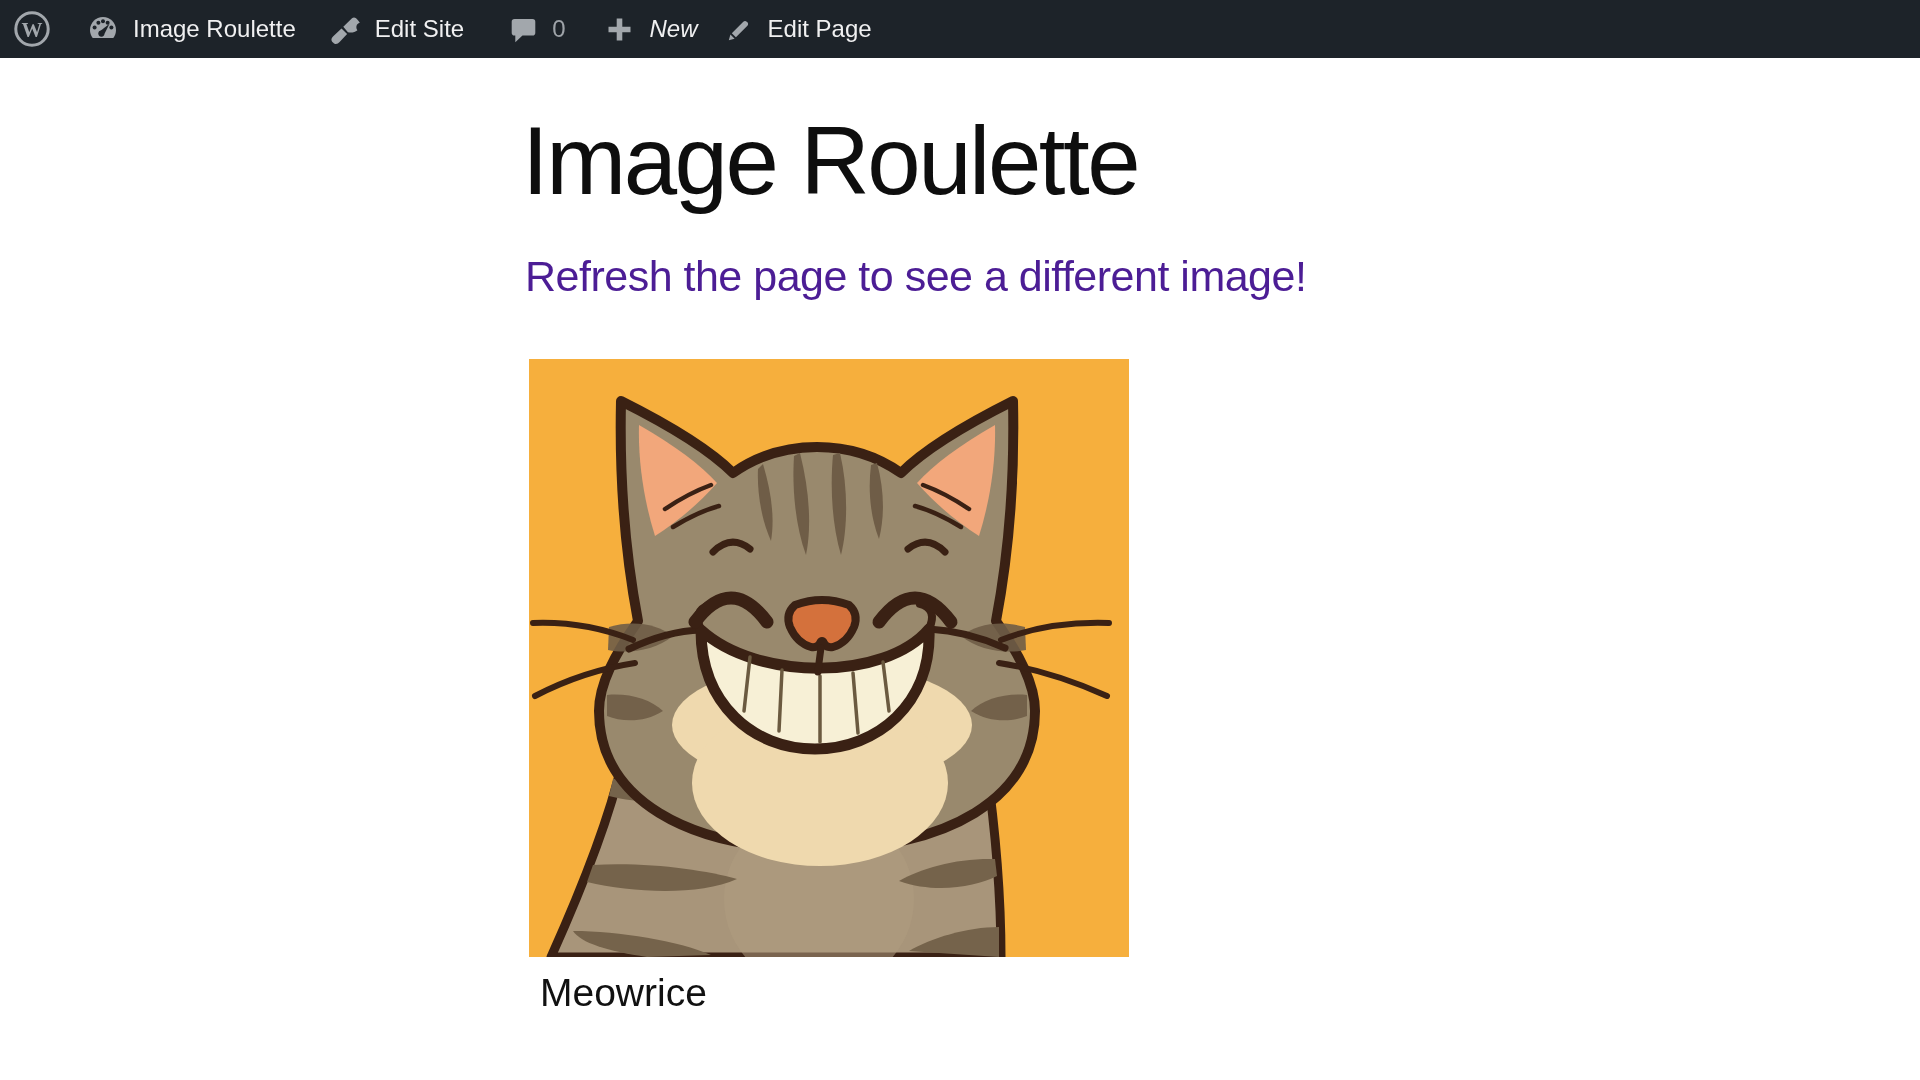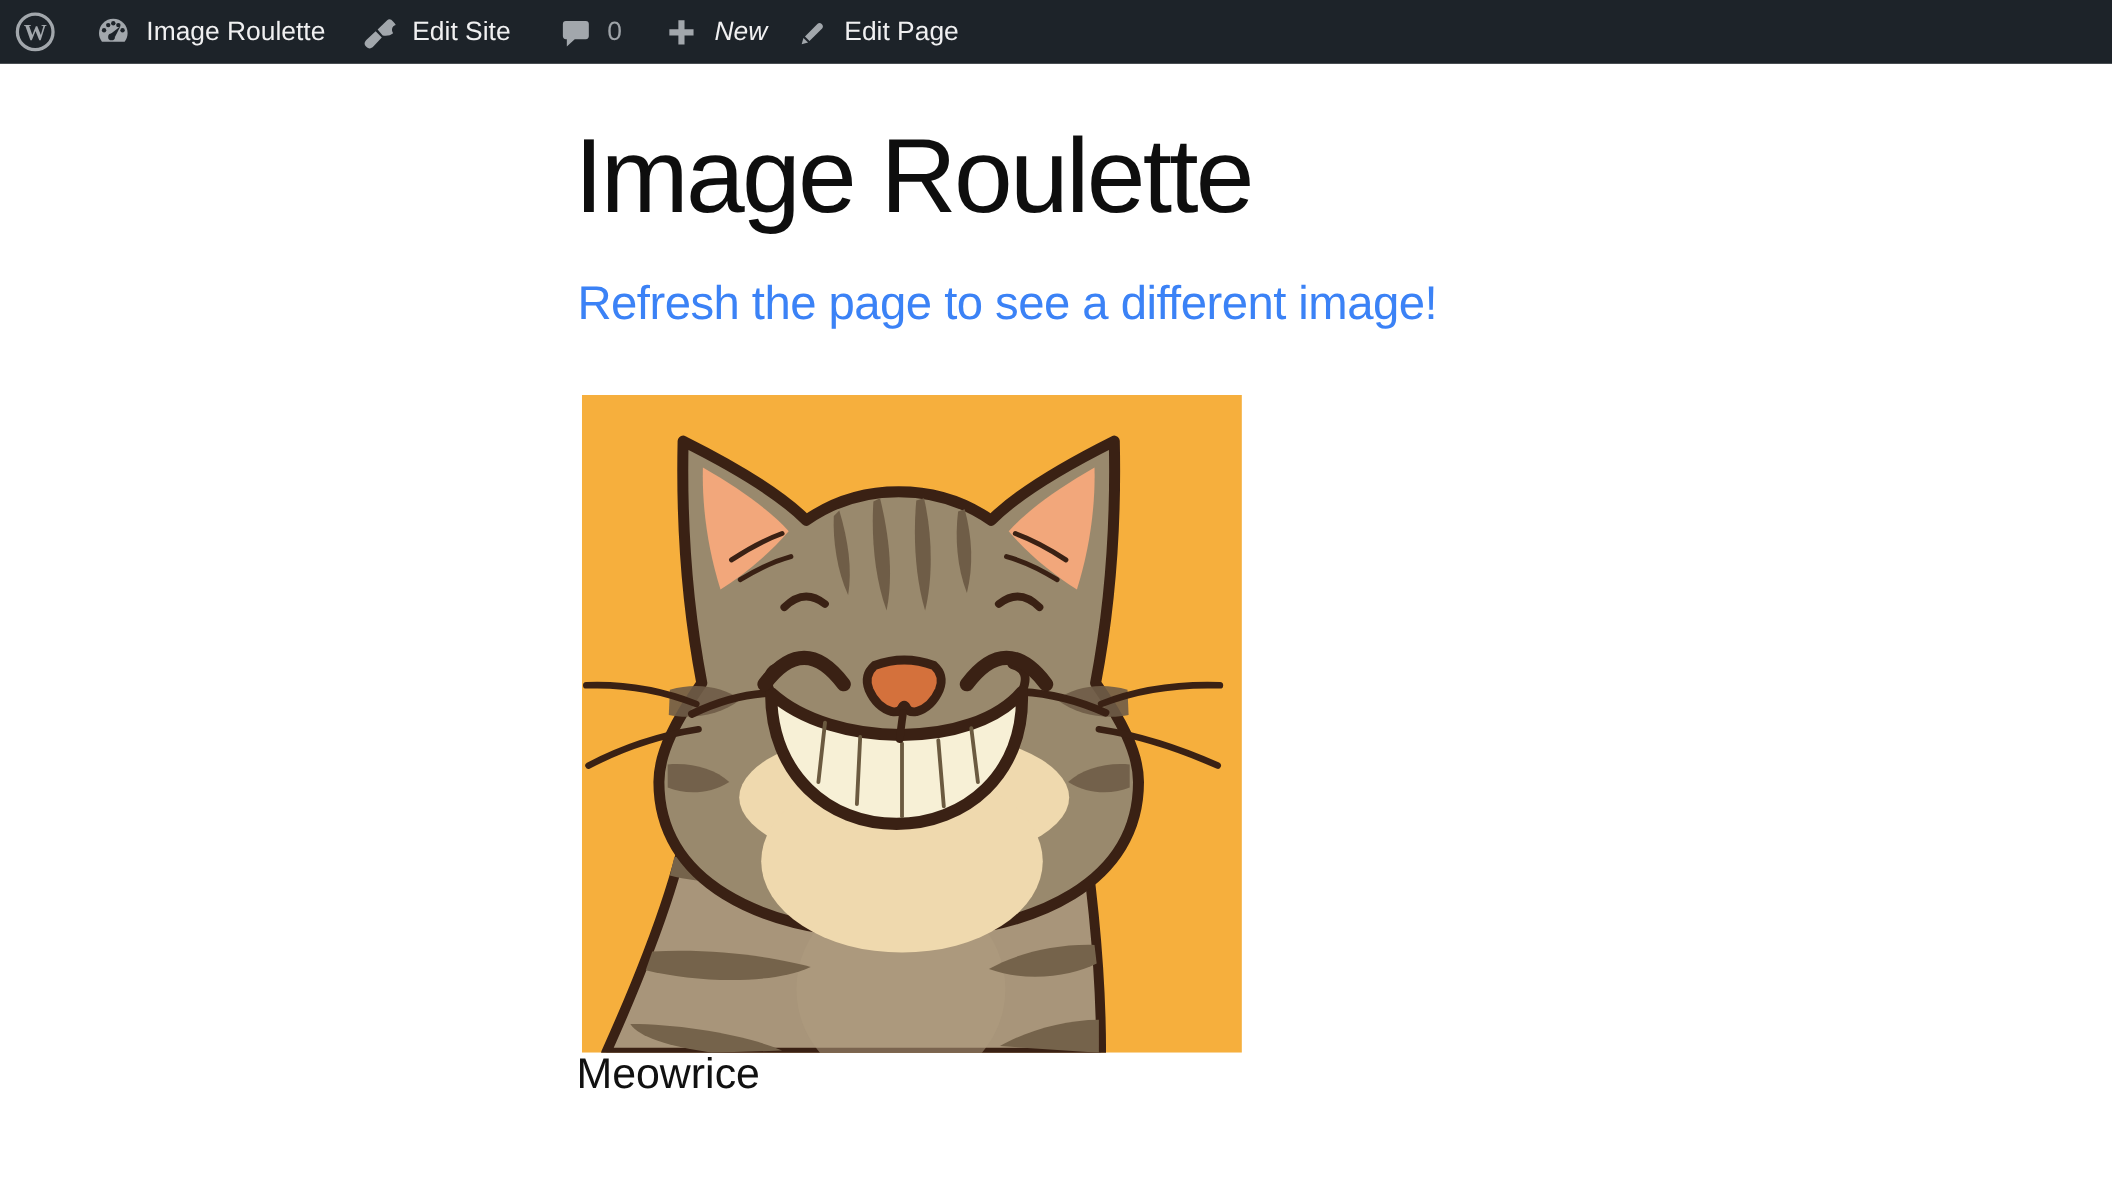--- a/index.html
+++ b/index.html
@@ -23,26 +23,26 @@
   .ab-comments{margin-left:44px;}
   .ab-new{margin-left:36px;font-style:italic;}
   .ab-editpage{margin-left:26px;}
   
   .page-title{
     position:absolute;left:522px;top:108px;margin:0;
     font-size:96px;font-weight:500;letter-spacing:-2.5px;color:#0e0e0e;line-height:1.1;
   }
   .page-subtitle{
     position:absolute;left:525px;top:250px;margin:0;
-    font-size:43px;font-weight:400;letter-spacing:-0.5px;color:#3b82f6;line-height:1.25;
+    font-size:43px;font-weight:400;letter-spacing:-0.5px;color:#4c1d95;line-height:1.25;
   }
   .cat-figure{position:absolute;left:529px;top:359px;margin:0;width:600px;height:598px;}
   .cat-figure svg{display:block;}
   .image-caption{
-    position:absolute;left:524px;top:954px;margin:0;
+    position:absolute;left:524px;top:954px;margin:16px;
     font-size:39px;font-weight:400;color:#111111;line-height:1.2;
   }
 </style>
 </head>
 <body>
 
 <div class="admin-bar">
 
   <div class="ab-item ab-logo">
     <span class="ab-icon">

